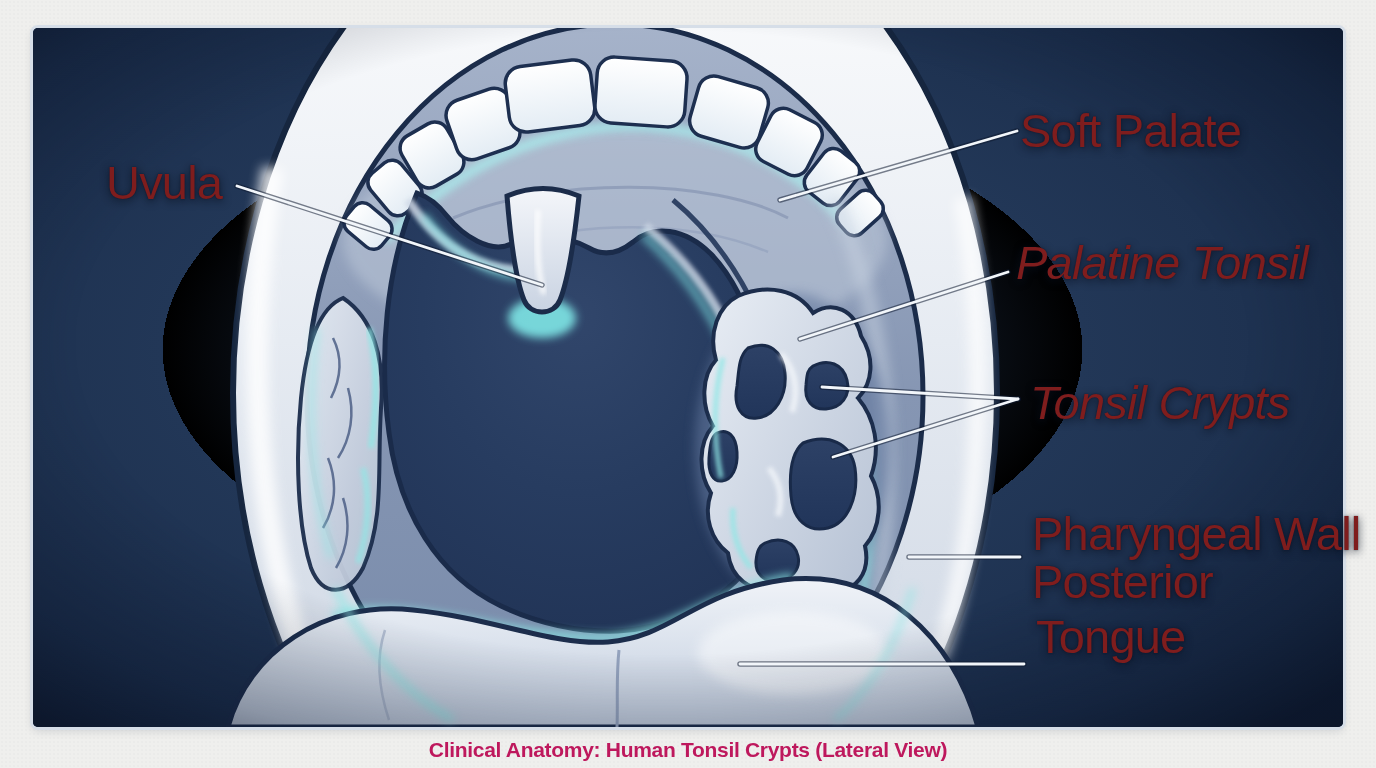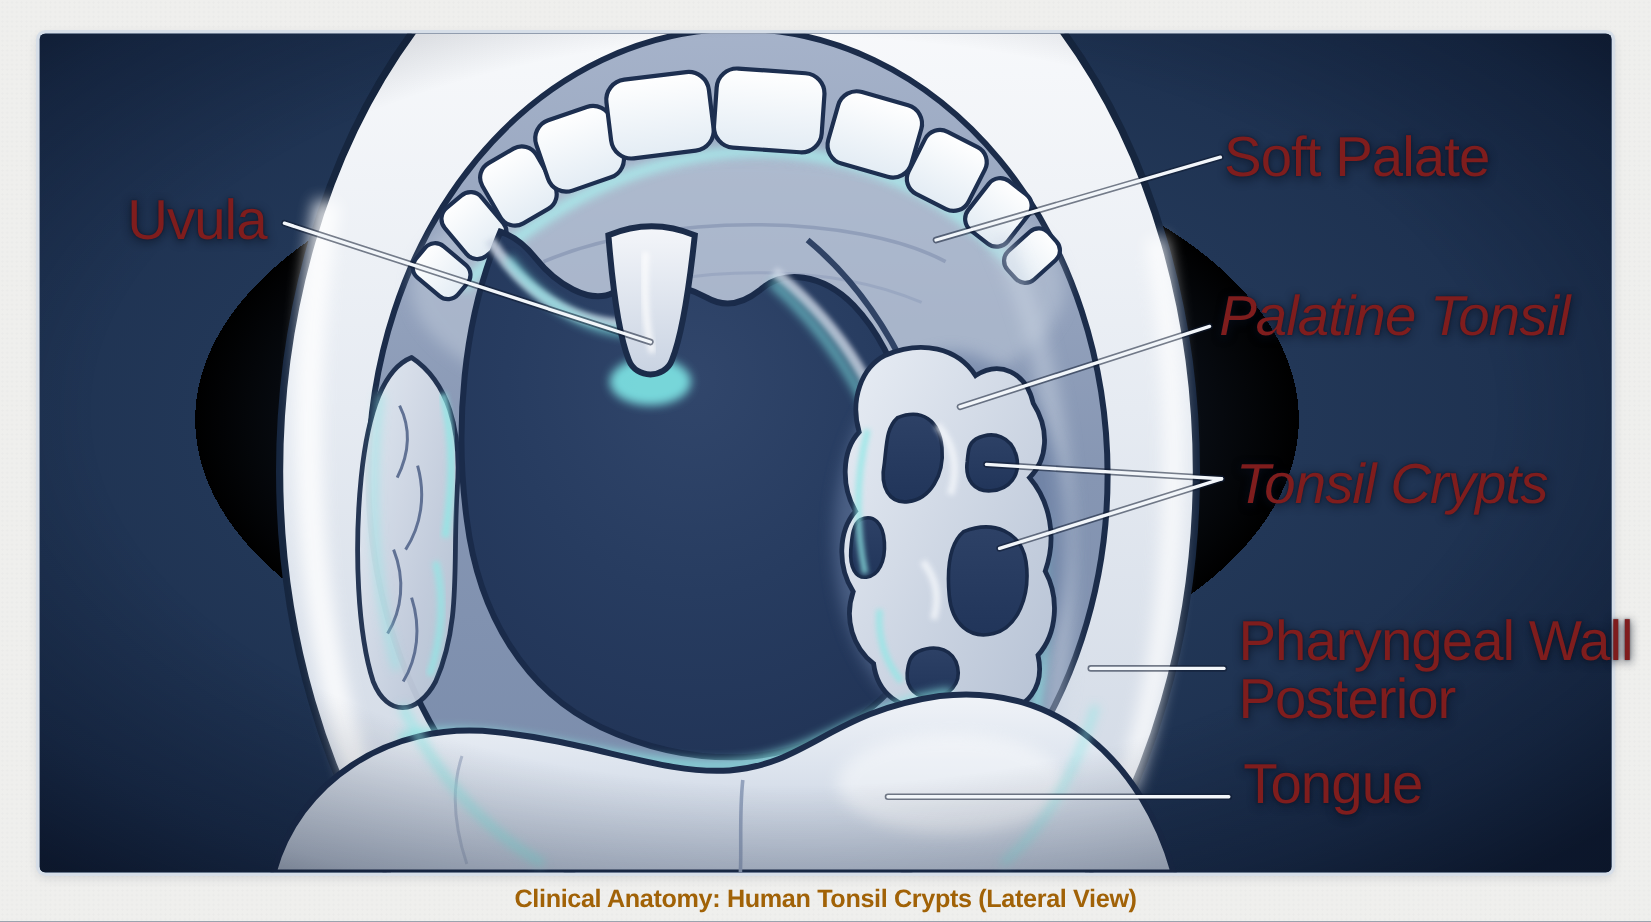--- a/index.html
+++ b/index.html
@@ -18,21 +18,21 @@
   .panel svg{display:block;width:1310px;height:699px;}
   .lbl{
     position:absolute;color:#7f1d1d;font-size:47px;font-weight:400;
     letter-spacing:-0.8px;line-height:1.05;white-space:nowrap;
     text-shadow:0 2px 8px rgba(8,16,32,0.85),0 0 2px rgba(8,16,32,0.5);
   }
   .lbl .ln{display:block;line-height:48px;}
   .caption{
     position:absolute;left:0;top:732px;width:1376px;height:36px;
     display:flex;align-items:center;justify-content:center;
-    color:#a16207;font-size:21px;font-weight:700;letter-spacing:-0.3px;
+    color:#be185d;font-size:21px;font-weight:700;letter-spacing:-0.3px;
   }
 </style>
 </head>
 <body>
 
 <div class="panel">
 <svg viewBox="0 0 1310 699" xmlns="http://www.w3.org/2000/svg">
   <defs>
     <radialGradient id="gPanel" cx="45%" cy="46%" r="78%">
       <stop offset="0%" stop-color="#2b4164"></stop>
@@ -272,15 +272,15 @@
 </div>
 
 <div class="lbl" style="left:106px;top:158px;">Uvula</div>
 <div class="lbl" style="left:1020px;top:106px;">Soft Palate</div>
 <div class="lbl" style="left:1016px;top:238px;font-style:italic;">Palatine Tonsil</div>
 <div class="lbl" style="left:1030px;top:378px;font-style:italic;">Tonsil Crypts</div>
 <div class="lbl" style="left:1032px;top:510px;">
   <span class="ln">Pharyngeal Wall</span>
   <span class="ln">Posterior</span>
 </div>
-<div class="lbl" style="left:1036px;top:628px;">Tongue</div>
+<div class="lbl" style="left:1036px;top:612px;">Tongue</div>
 
 <div class="caption">Clinical Anatomy: Human Tonsil Crypts (Lateral View)</div>
 
 </body></html>

